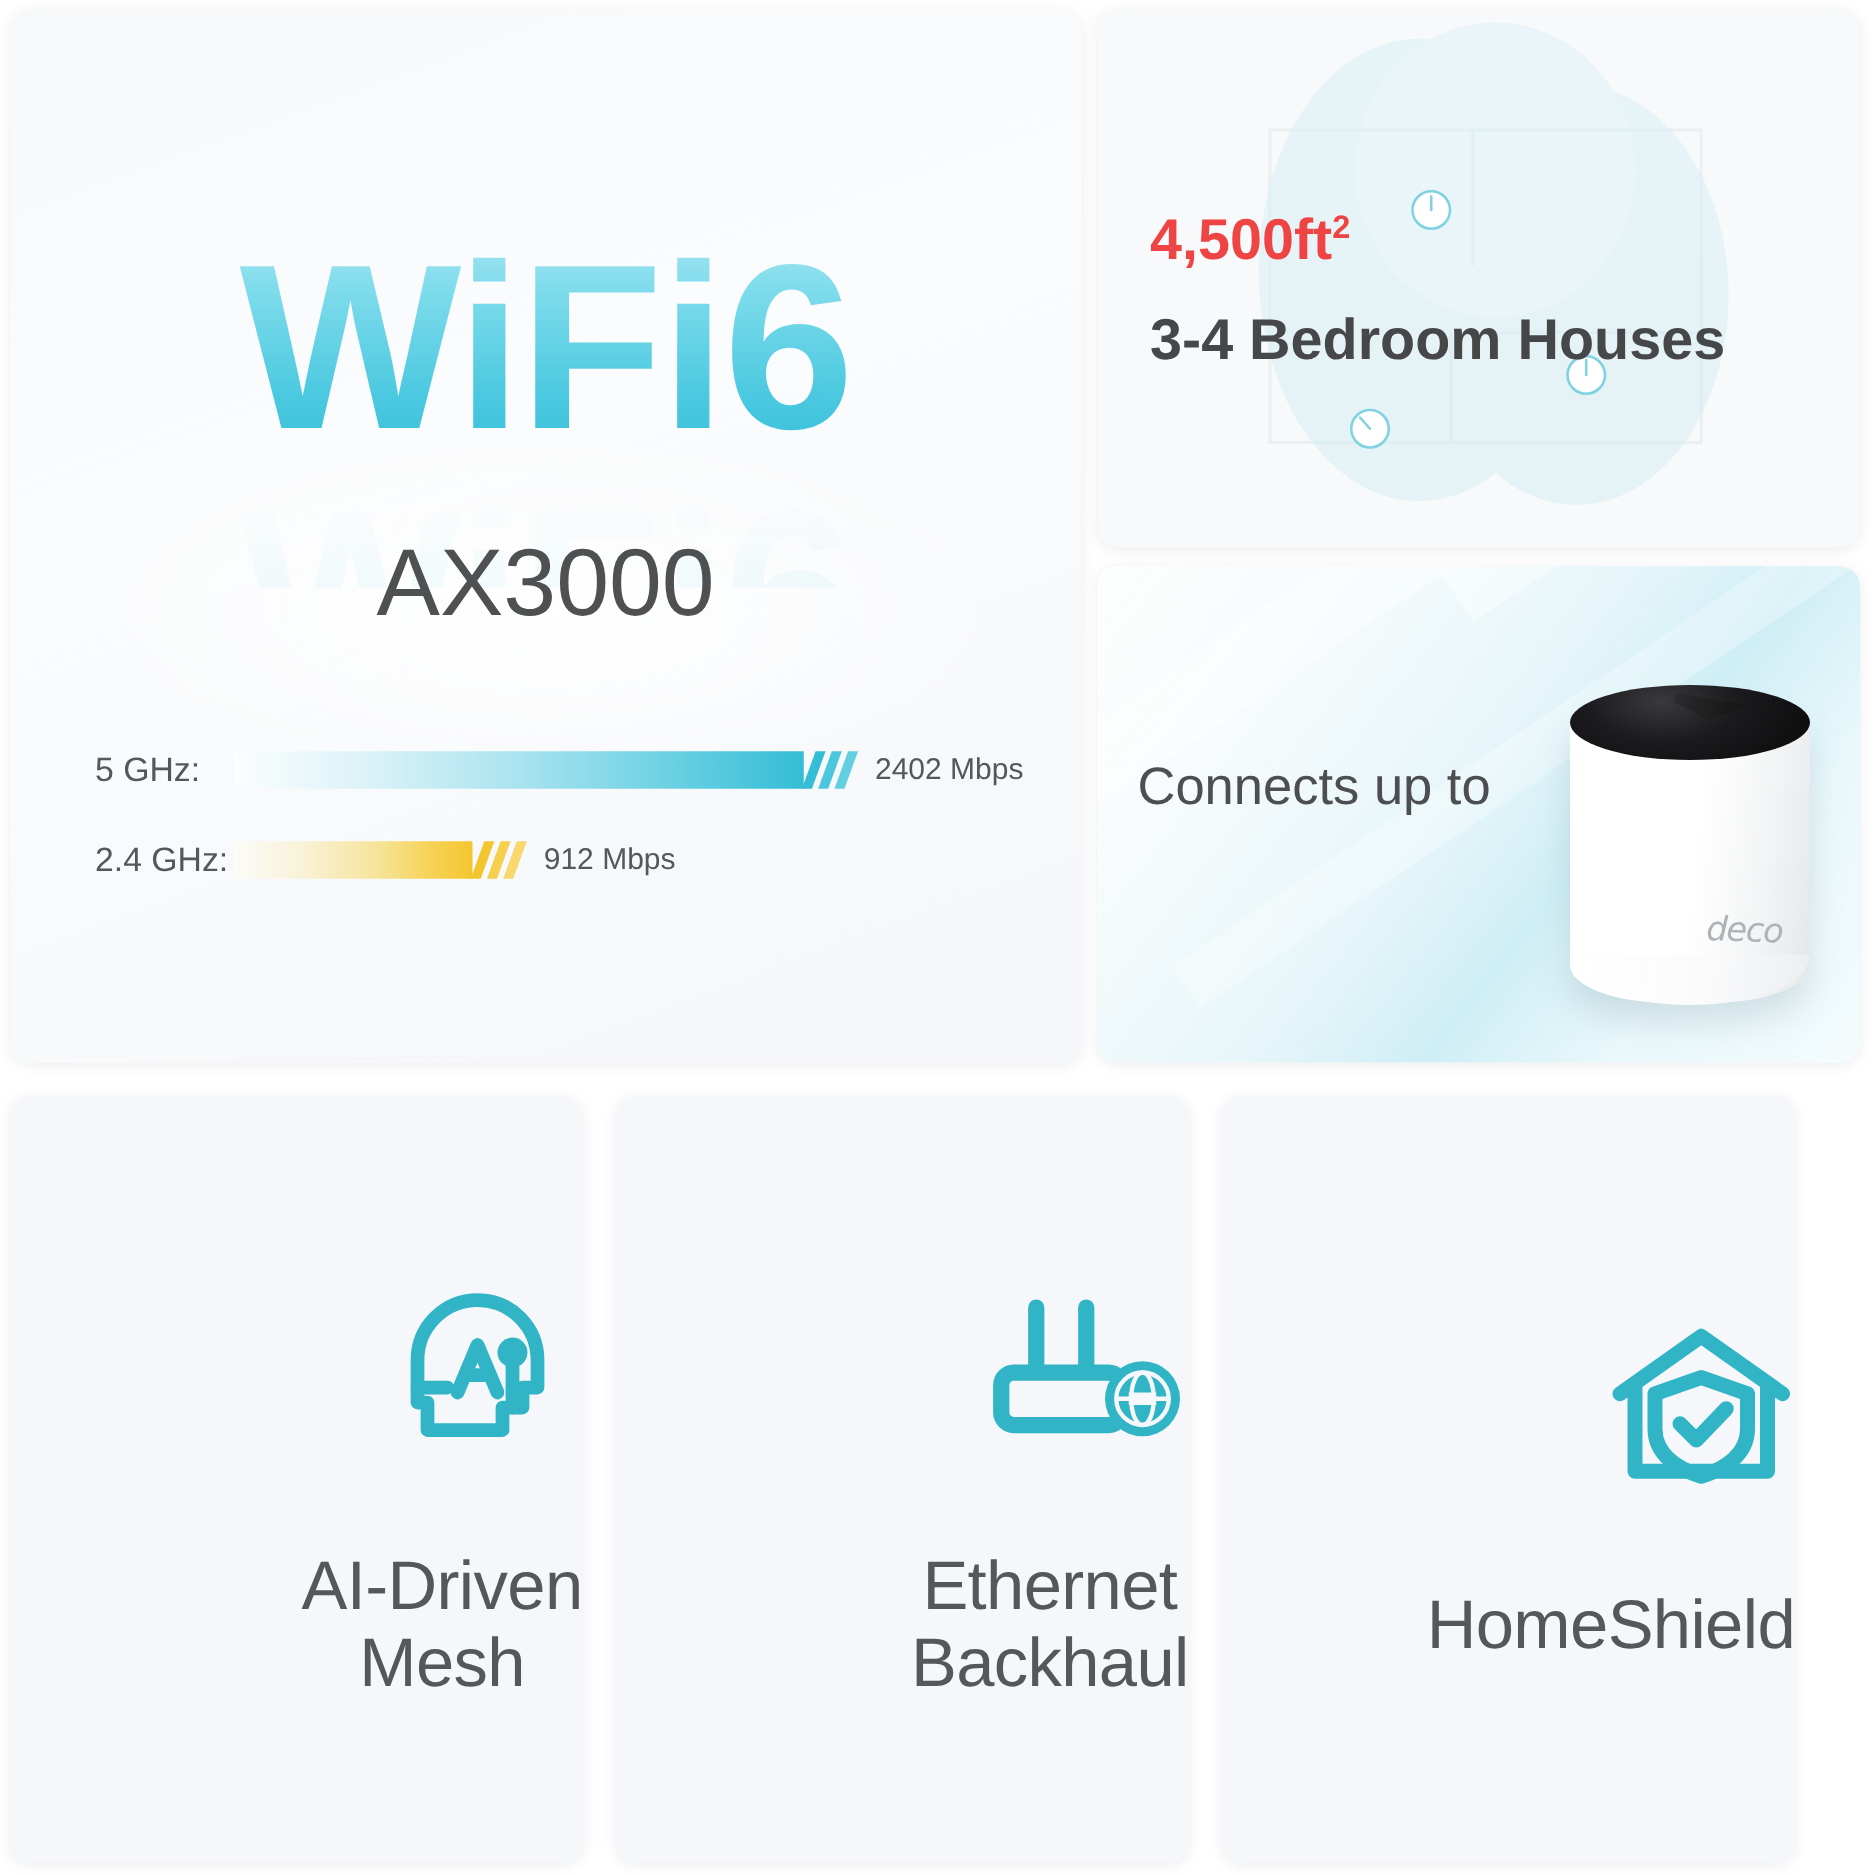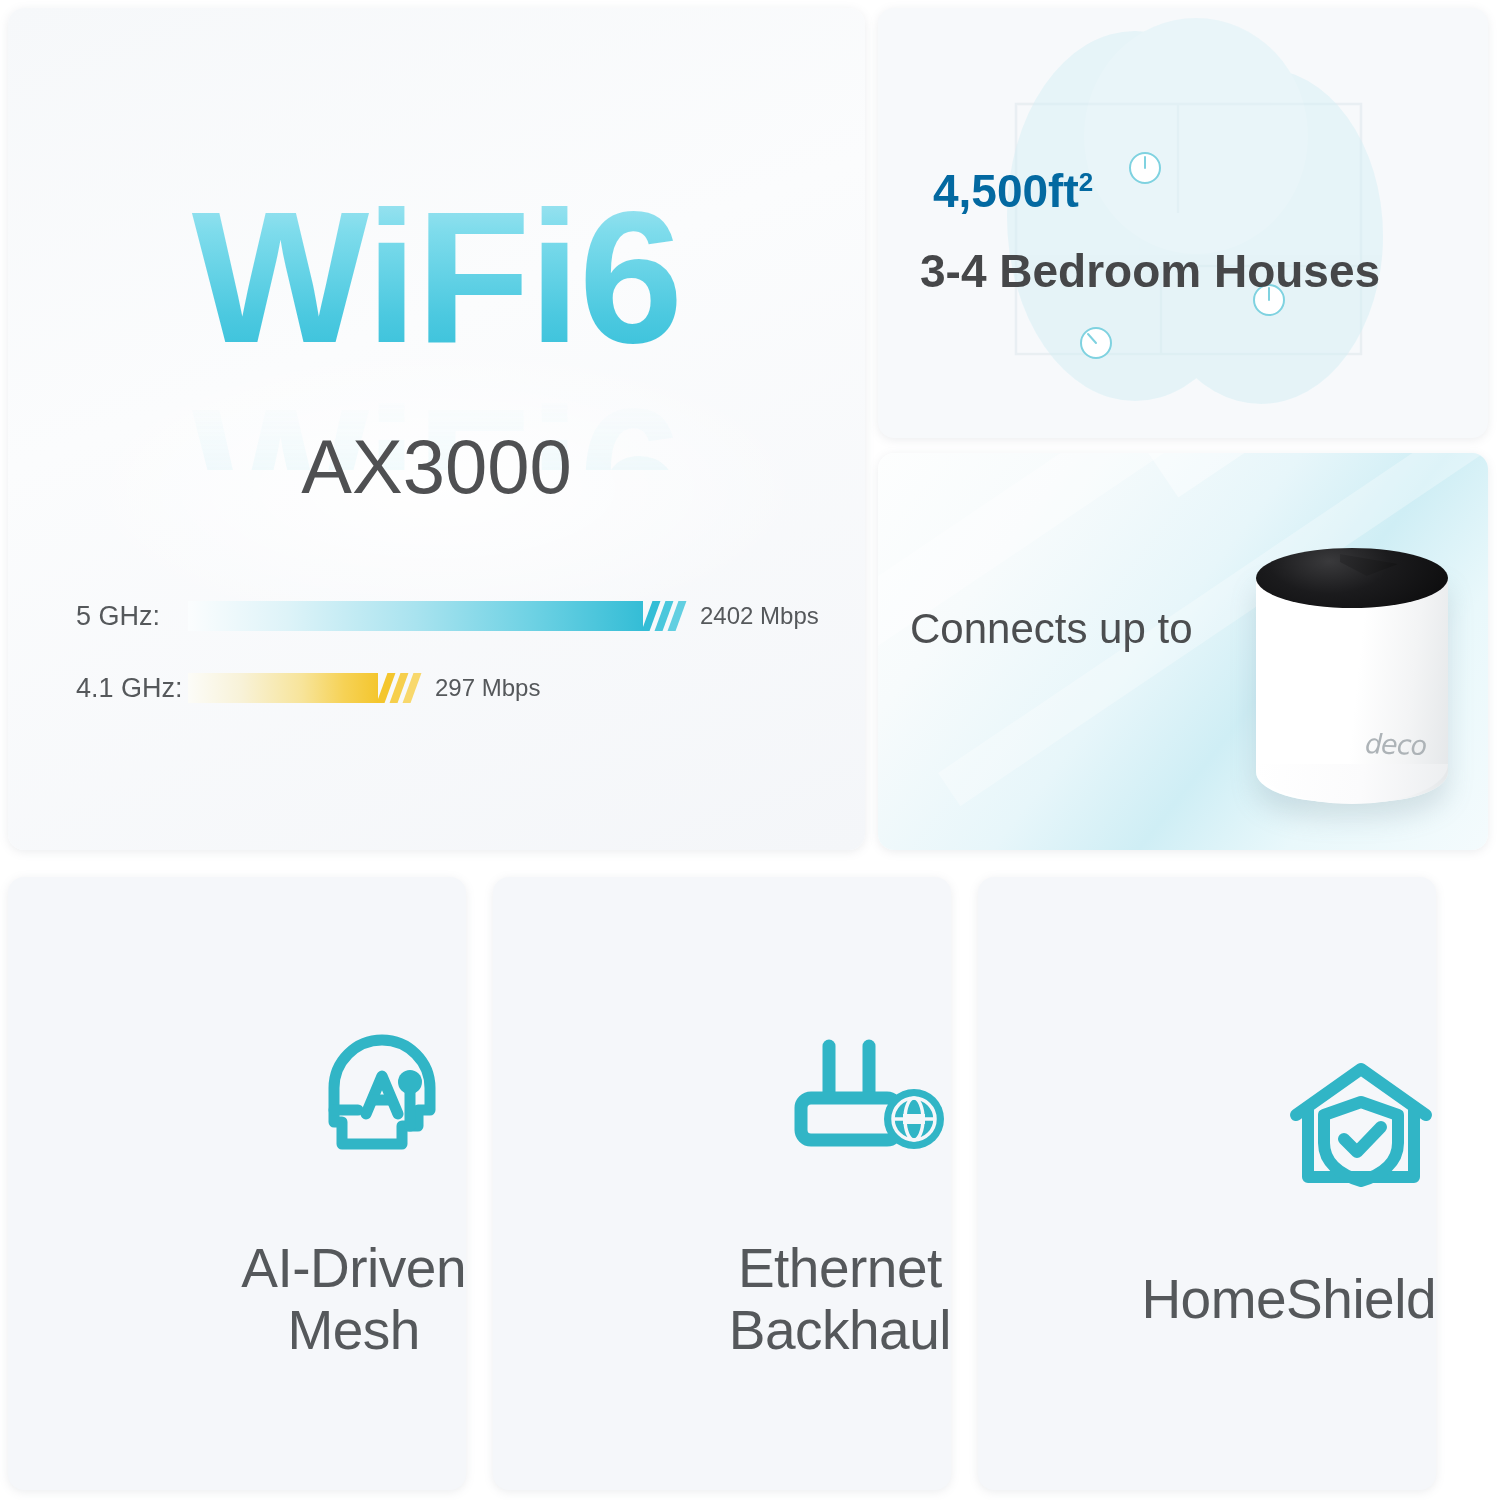--- a/index.html
+++ b/index.html
@@ -139,24 +139,23 @@
   .cov-line1 {
     font-size: 42px;
     color: #4c4e50;
     font-weight: normal;
     white-space: nowrap;
     letter-spacing: -0.5px;
   }
   .cov-line2 {
     font-size: 46px;
     font-weight: bold;
-    color: #0369a1;
+    color: #ef4444;
     margin-top: 28px;
     white-space: nowrap;
-    margin-left: 13px;
   }
   .cov-line2 sup { font-size: 26px; vertical-align: super; }
   .cov-line3 {
     font-size: 46px;
     font-weight: bold;
     color: #464749;
     margin-top: 26px;
     white-space: nowrap;
   }
 
@@ -289,30 +288,30 @@
           <div class="stripes">
             <div class="stripe c5"></div>
             <div class="stripe c5 s2"></div>
             <div class="stripe c5 s3"></div>
           </div>
         </div>
         <div class="speed-value">2402 Mbps</div>
       </div>
 
       <div class="speed-row">
-        <div class="speed-label">4.1 GHz:</div>
+        <div class="speed-label">2.4 GHz:</div>
         <div class="bar-area">
           <div class="bar bar24"></div>
           <div class="stripes">
             <div class="stripe c24"></div>
             <div class="stripe c24 s2"></div>
             <div class="stripe c24 s3"></div>
           </div>
         </div>
-        <div class="speed-value">297 Mbps</div>
+        <div class="speed-value">912 Mbps</div>
       </div>
 
     </div>
   </div>
 
   <div class="card" id="coverage-card">
     <svg class="cov-bg" viewBox="0 0 610 430">
       <g opacity="0.55">
         <rect x="138" y="96" width="345" height="250" fill="none" stroke="#dfe8ec" stroke-width="2.5"></rect>
         <line x1="300" y1="96" x2="300" y2="205" stroke="#dfe8ec" stroke-width="2.5"></line>

